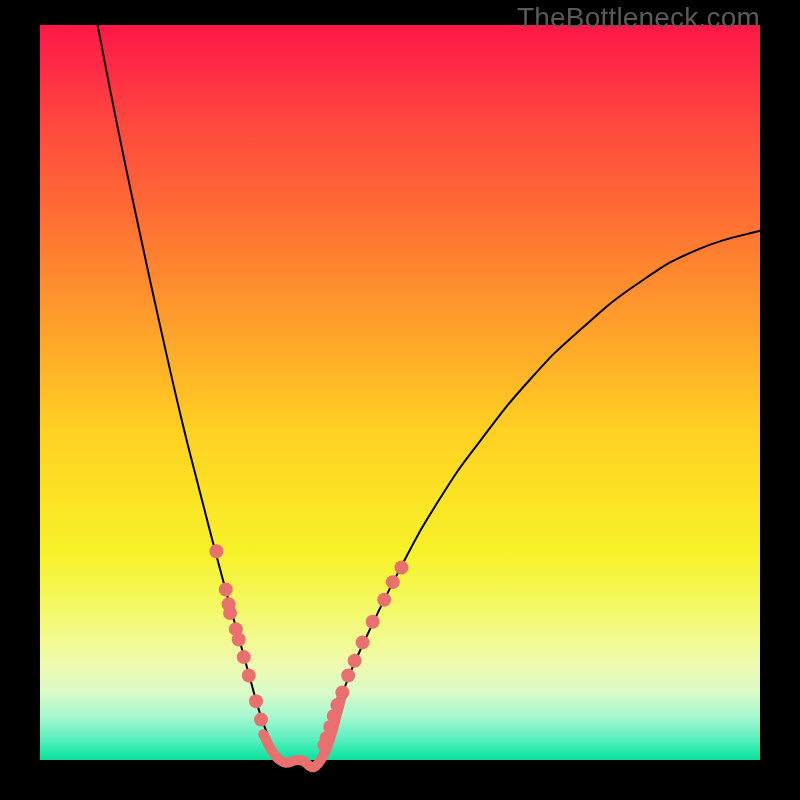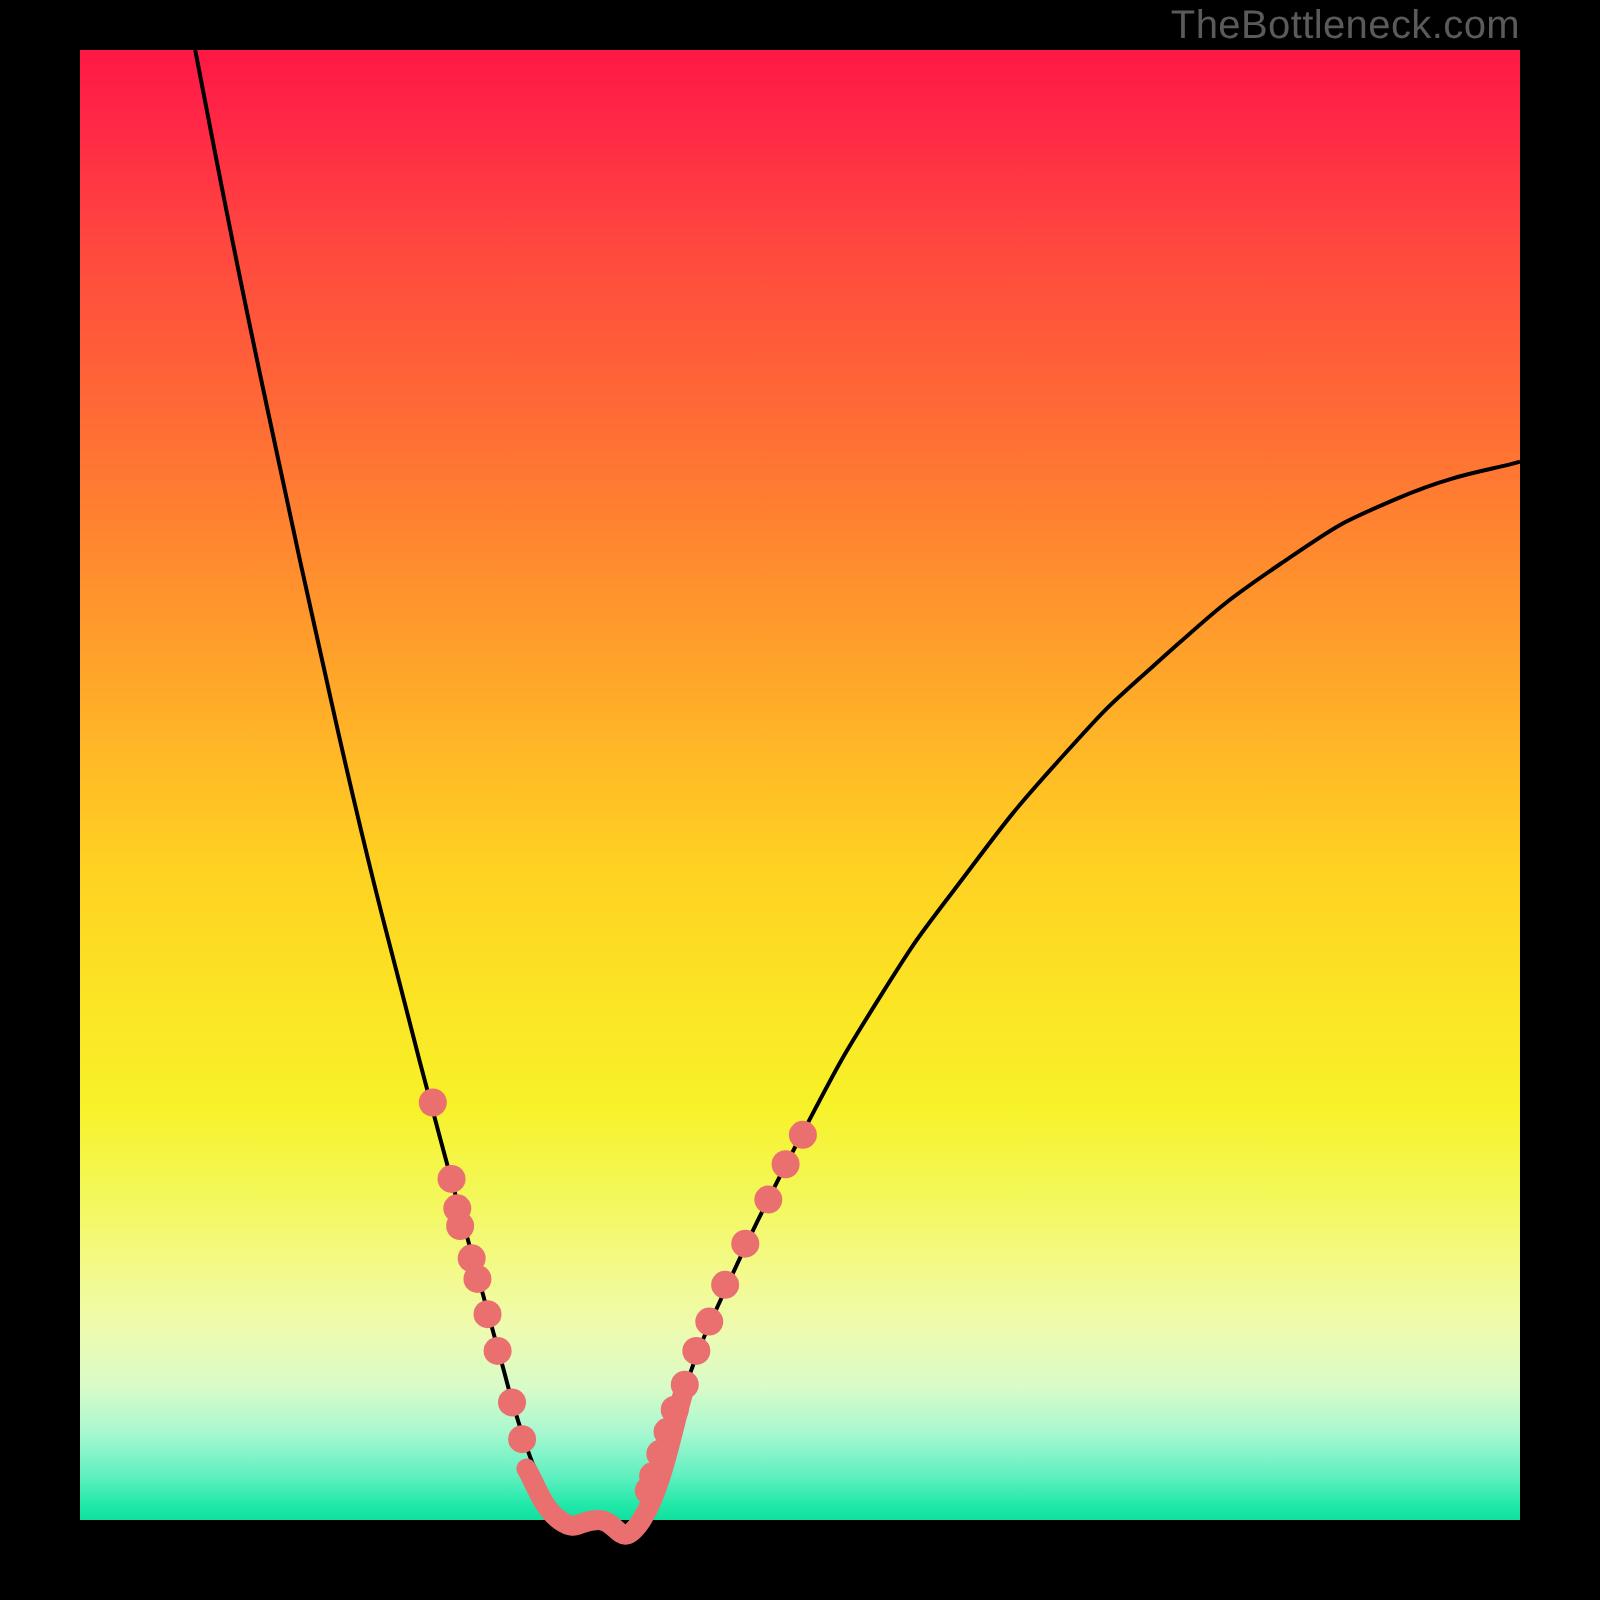--- a/index.html
+++ b/index.html
@@ -40,21 +40,21 @@
       #60f0c0 97%,
       #20e8a8 99%,
       #10e09e 100%
     );
   }
   .watermark {
     position: absolute;
     top: 2px;
     right: 40px;
     font-family: Arial, Helvetica, sans-serif;
-    font-size: 20px;
+    font-size: 28px;
     font-weight: 500;
     color: #5a5a5a;
     letter-spacing: 0.2px;
   }
   svg.overlay {
     position: absolute;
     left: 40px;
     top: 25px;
     width: 720px;
     height: 735px;

